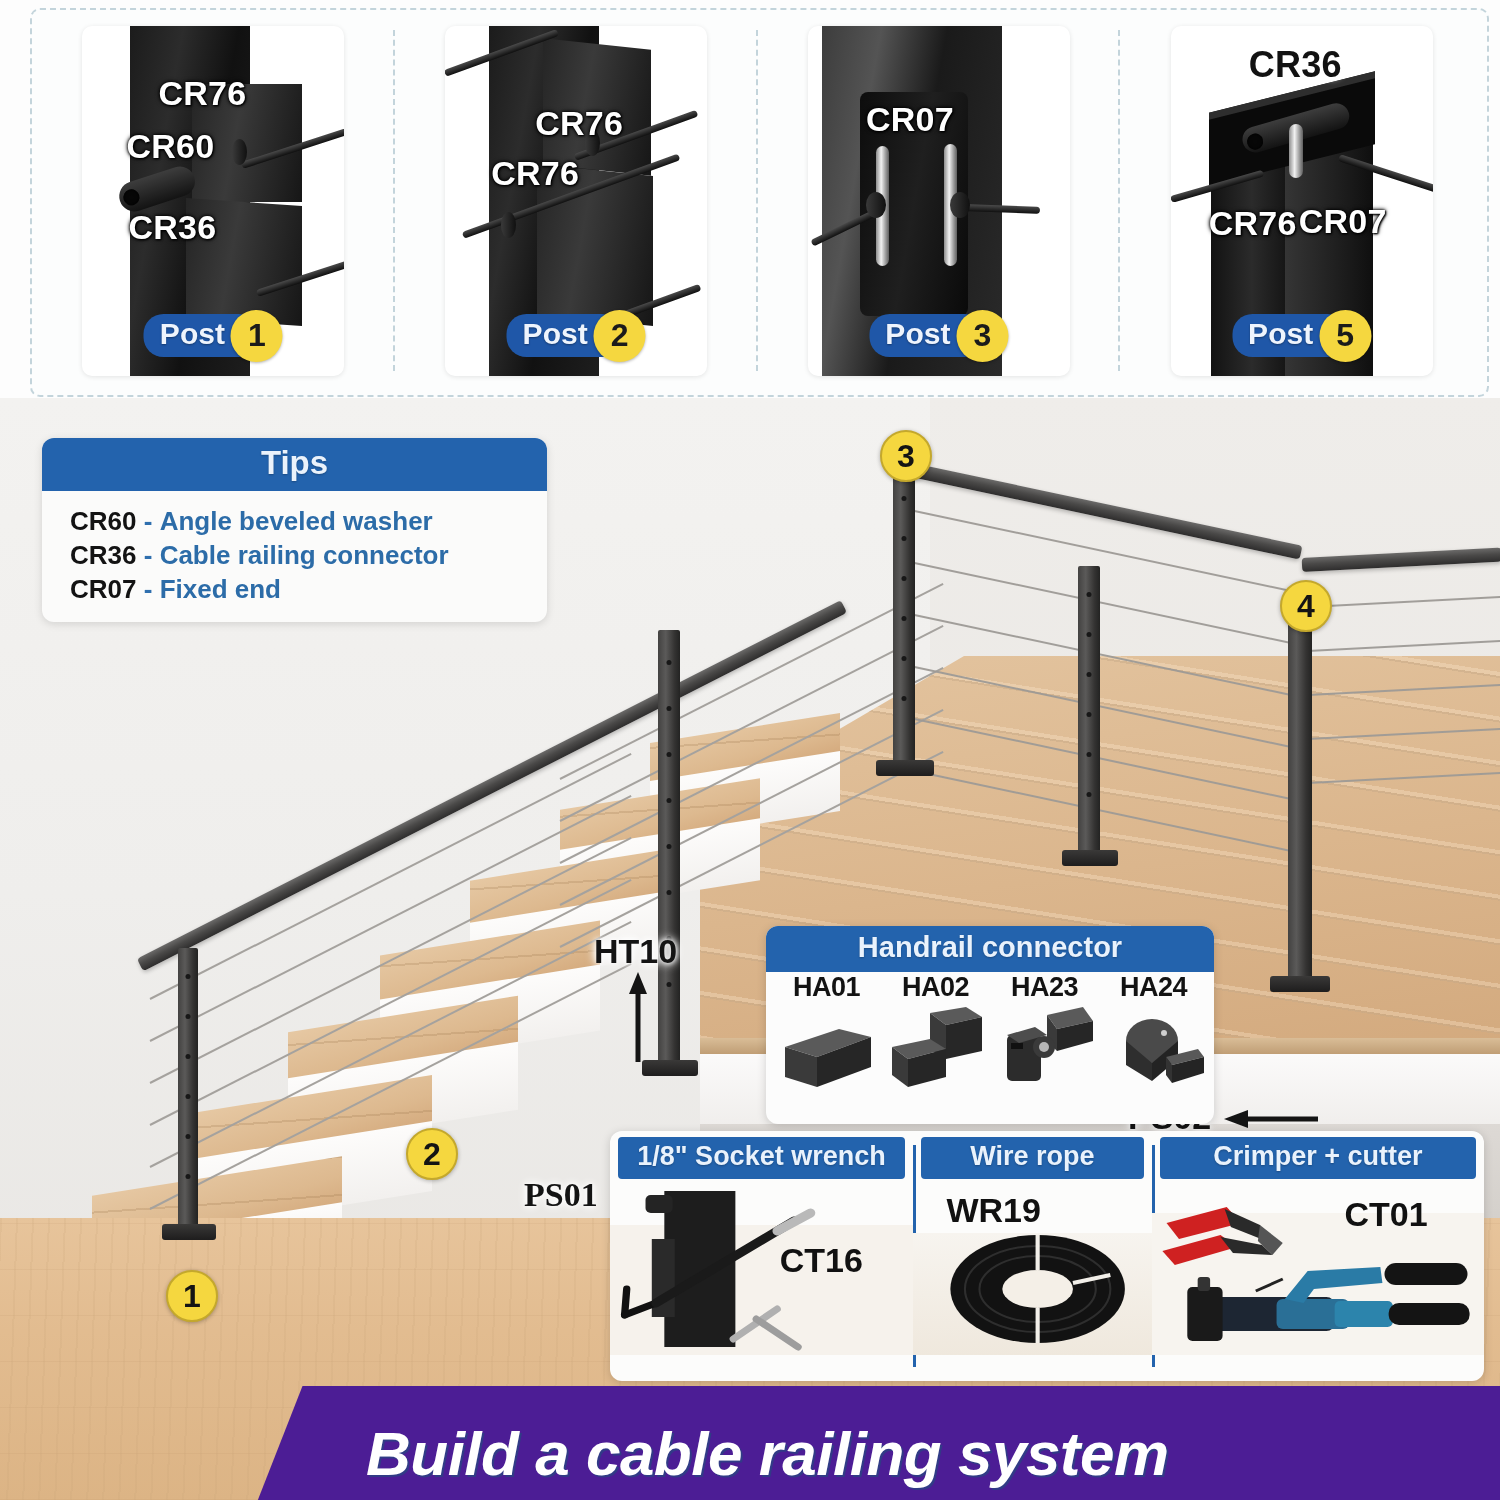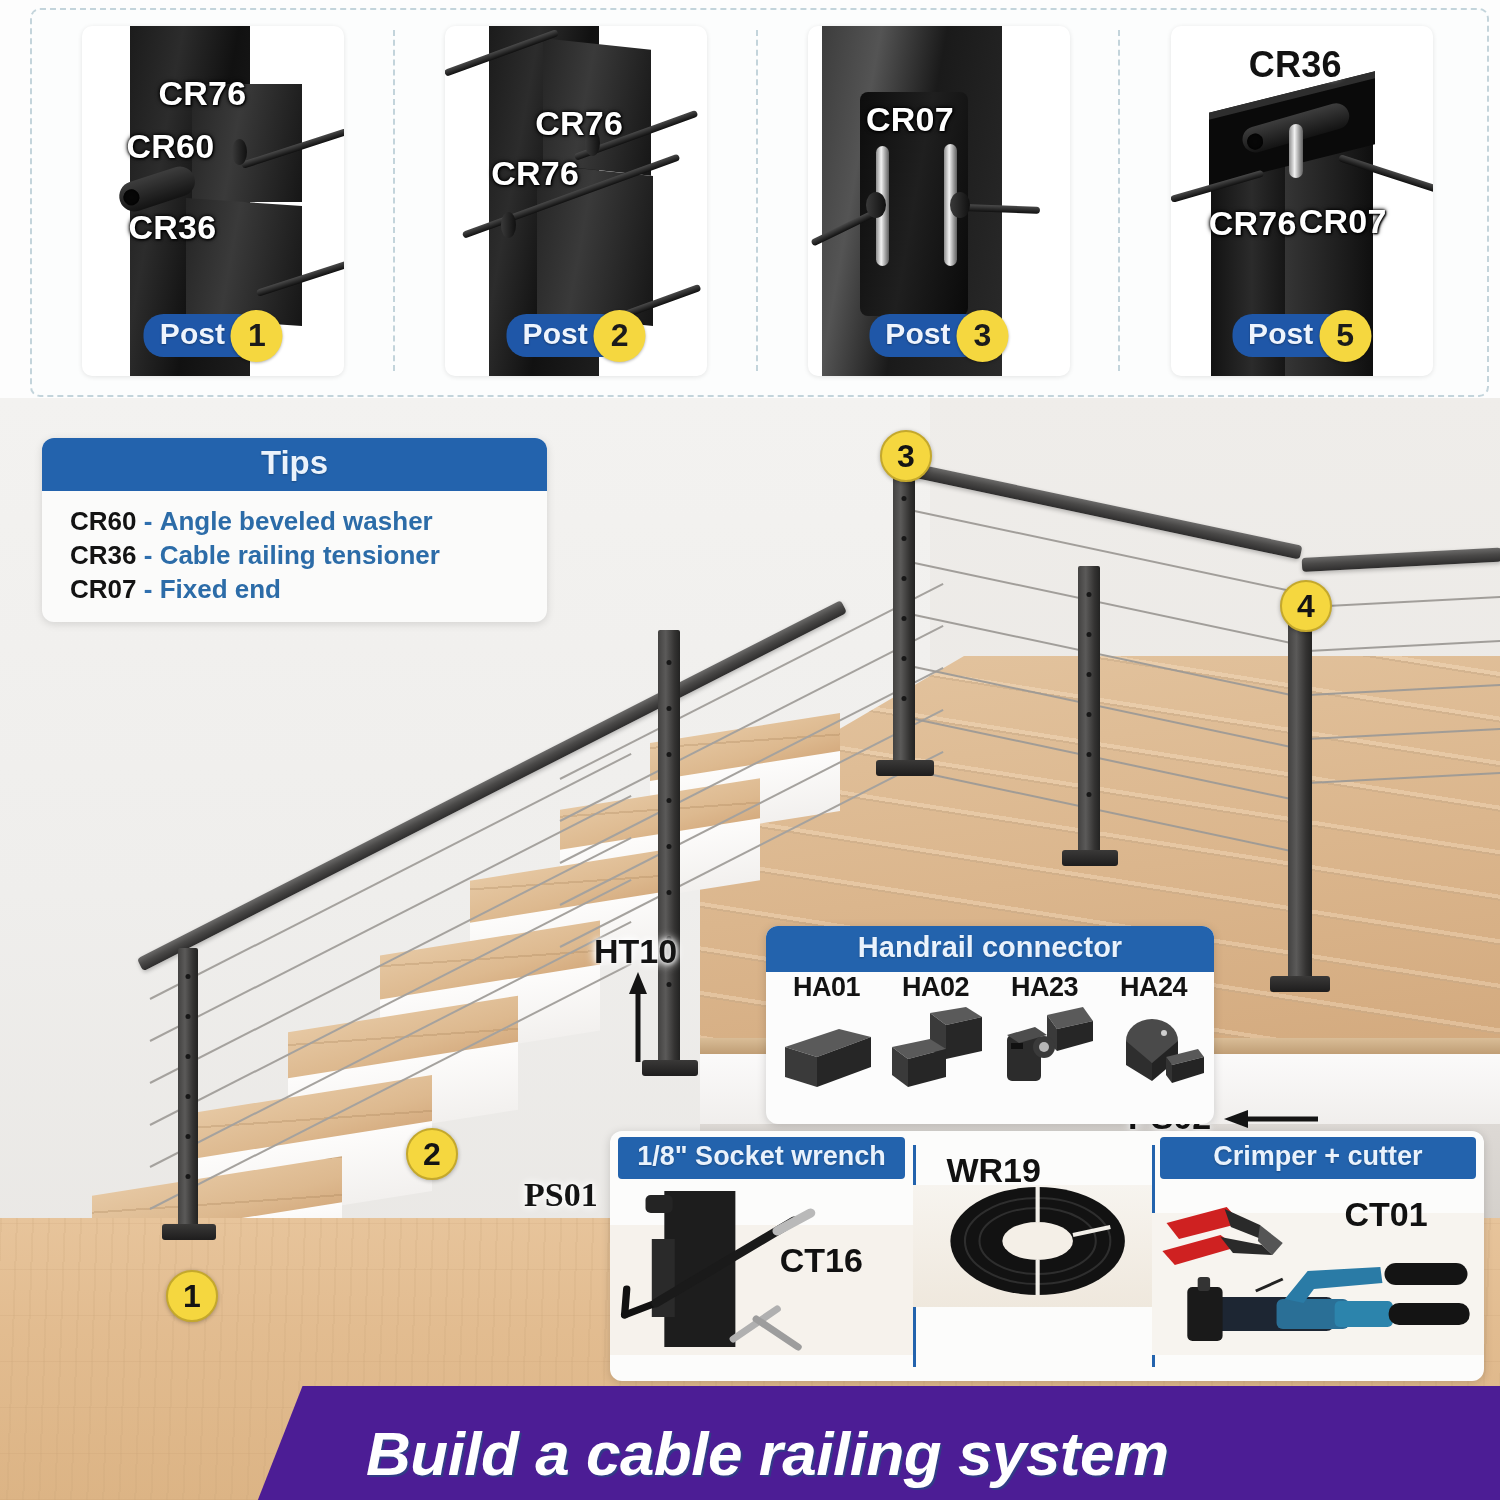--- a/index.html
+++ b/index.html
@@ -379,21 +379,21 @@
     <div class="tips-head">Tips</div>
     <div class="tips-body">
       <div class="tipline">
         <span class="code">CR60</span>
         <span class="dash">-</span>
         <span class="desc">Angle beveled washer</span>
       </div>
       <div class="tipline">
         <span class="code">CR36</span>
         <span class="dash">-</span>
-        <span class="desc">Cable railing tensioner</span>
+        <span class="desc">Cable railing connector</span>
       </div>
       <div class="tipline">
         <span class="code">CR07</span>
         <span class="dash">-</span>
         <span class="desc">Fixed end</span>
       </div>
     </div>
   </div>
 
   <div class="hcard">
@@ -474,32 +474,33 @@
           <line x1="44" y1="124" x2="176" y2="42" stroke="#1a1a1a" stroke-width="9" stroke-linecap="round"></line>
           <line x1="160" y1="52" x2="192" y2="34" stroke="#b9b9b9" stroke-width="9" stroke-linecap="round"></line>
           <line x1="118" y1="160" x2="160" y2="130" stroke="#b0b0b0" stroke-width="7" stroke-linecap="round"></line>
           <line x1="140" y1="140" x2="180" y2="168" stroke="#9d9d9d" stroke-width="7" stroke-linecap="round"></line>
         </svg>
         <div class="tool-code" style="left:56%;top:62px;">CT16</div>
       </div>
     </div>
 
     <div class="tool" style="flex:.82;">
+      <div class="tool-head">Wire rope</div>
       <div class="tool-art">
         <div class="wr-bg"></div>
         <svg width="100%" height="176" viewBox="0 0 230 176" preserveAspectRatio="none" style="position:absolute;left:0;top:0;">
           <ellipse cx="120" cy="110" rx="84" ry="54" fill="#121212"></ellipse>
           <ellipse cx="120" cy="110" rx="70" ry="43" fill="none" stroke="#2e2e2e" stroke-width="2"></ellipse>
           <ellipse cx="120" cy="110" rx="56" ry="33" fill="none" stroke="#2e2e2e" stroke-width="2"></ellipse>
           <ellipse cx="120" cy="110" rx="34" ry="19" fill="#f4efe7"></ellipse>
           <line x1="120" y1="56" x2="120" y2="91" stroke="#f2efe9" stroke-width="4"></line>
           <line x1="120" y1="129" x2="120" y2="164" stroke="#f2efe9" stroke-width="4"></line>
           <line x1="190" y1="96" x2="154" y2="104" stroke="#f2efe9" stroke-width="4"></line>
         </svg>
-        <div class="tool-code" style="left:14%;top:20px;">WR19</div>
+        <div class="tool-code" style="left:14%;top:12px;">WR19</div>
       </div>
     </div>
 
     <div class="tool" style="flex:1.14;">
       <div class="tool-head">Crimper + cutter</div>
       <div class="tool-art">
         <svg width="100%" height="176" viewBox="0 0 320 176" preserveAspectRatio="none">
           <rect x="0" y="34" width="320" height="142" fill="#f7f4ef"></rect>
 
           <polygon points="14,44 72,28 86,44 26,60" fill="#cf2121"></polygon>

